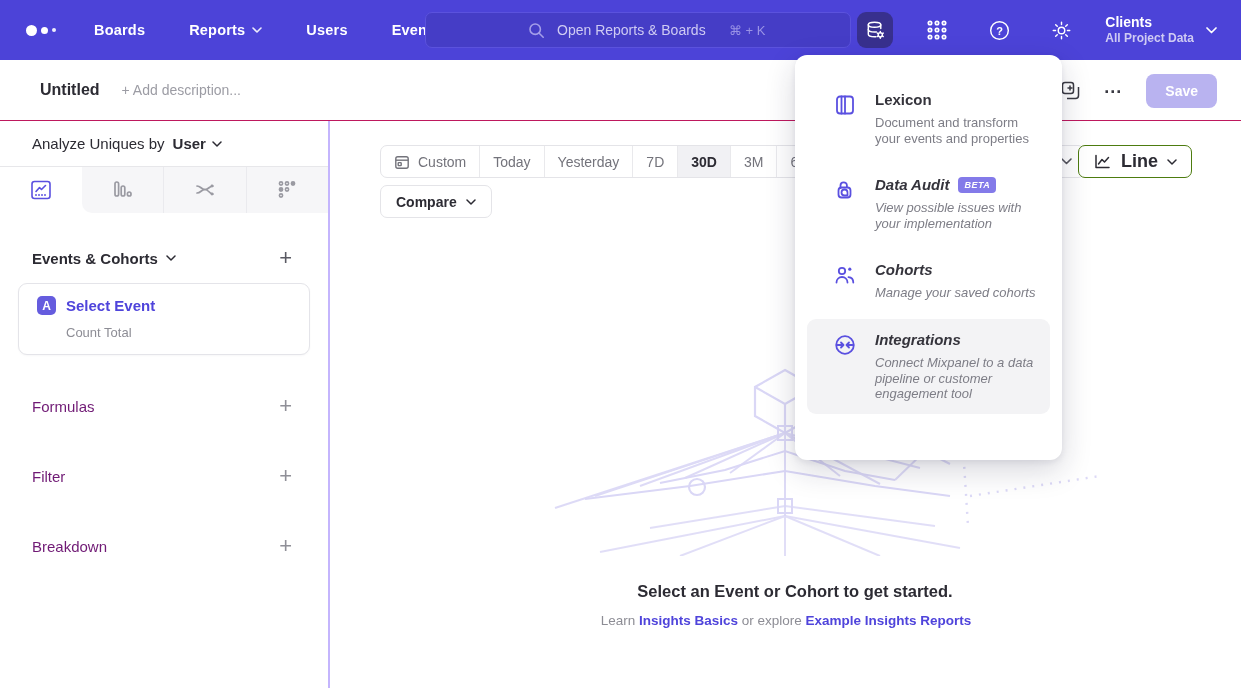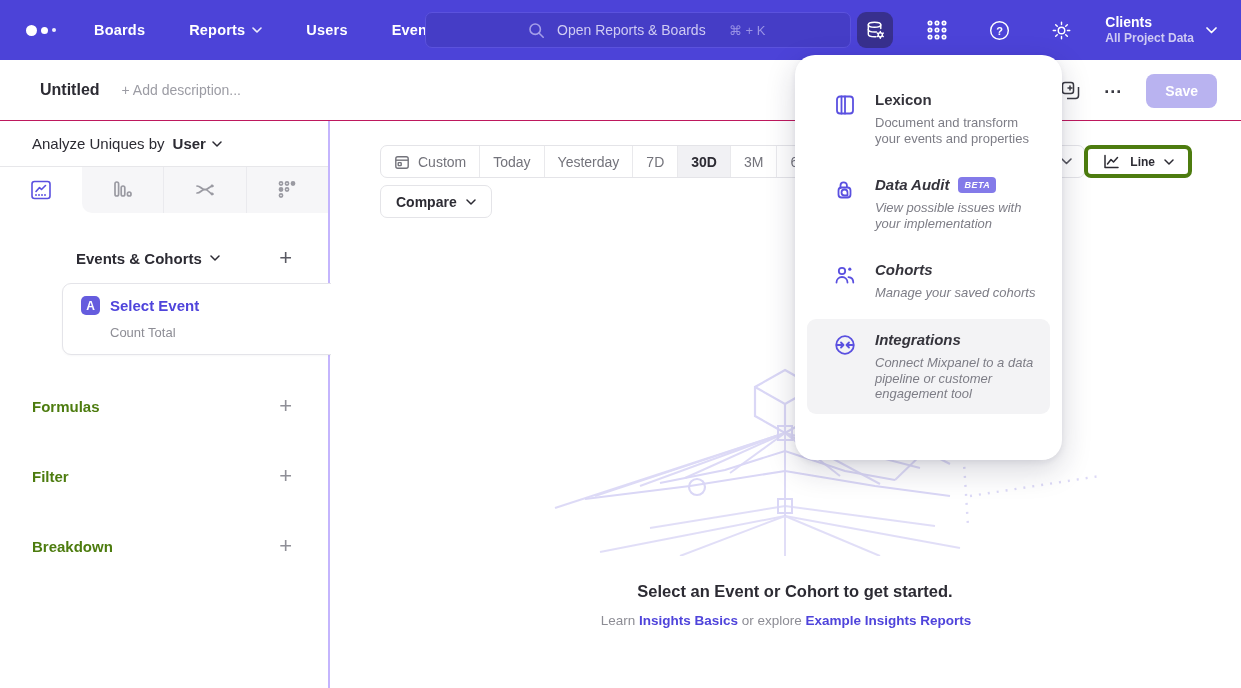--- a/index.html
+++ b/index.html
@@ -45,44 +45,44 @@
   .tabstrip { display:flex; height:46px; }
   .ctab { flex:1; display:flex; align-items:center; justify-content:center; cursor:pointer; background:#f6f6f8; border-left:1px solid #eaeaee; }
   .ctab.first { border-left:none; }
   .ctab.active { background:#fff; border-left:none; }
   .ctab.rnd { border-bottom-left-radius:10px; border-left:none; }
   .side-section { padding:0 36px 0 32px; }
   .sec-head { display:flex; align-items:center; justify-content:space-between; }
   .sec-title { font-size:15px; font-weight:700; color:#2c2b33; display:flex; align-items:center; gap:8px; cursor:pointer; }
   .plus-btn { background:none; border:none; color:#5a5a63; font-size:22px; font-weight:400; cursor:pointer; line-height:1; padding:0; font-family:inherit; }
   .plus-btn.gray { color:#8f8f97; }
-  .events-head { margin-top:34px;margin-left:44px; }
+  .events-head { margin-top:34px; }
   .event-card { position:relative; margin:14px 2px 0 -14px; width:292px; border:1px solid #e4e4e9; border-radius:9px; background:#fff; padding:12px 14px 14px 18px; cursor:pointer; box-shadow:0 1px 2px rgba(40,40,70,.04); }
   .ec-row { display:flex; align-items:center; gap:10px; }
   .ec-badge { width:19px; height:19px; border-radius:5px; background:#655cde; color:#fff; font-size:12px; font-weight:700; display:flex; align-items:center; justify-content:center; }
   .ec-title { color:#4f44db; font-size:15px; font-weight:700; }
   .ec-sub { margin:10px 0 0 29px; color:#8d8d95; font-size:13px; }
   .dim-section { margin-top:48px; }
-  .dim-section .sec-title { color:#4d7c0f; font-weight:700; cursor:default; }
+  .dim-section .sec-title { color:#701a75; font-weight:400; cursor:default; }
 
   
   .main { position:absolute; left:331px; top:121px; right:0; bottom:0; background:#fff; }
   .datebar { position:absolute; left:49px; top:24px; width:705px; height:33px; border:1px solid #e4e4e8; border-radius:7px; display:flex; align-items:stretch; background:#fff; }
   .dseg { display:flex; align-items:center; gap:8px; padding:0 13px; font-size:14px; color:#73737b; border-right:1px solid #e9e9ec; cursor:pointer; white-space:nowrap; }
   .dseg.active { background:#f1f1f4; color:#2c2b33; font-weight:700; }
   .dseg.endchev { margin-left:auto; border-right:none; border-left:1px solid #e9e9ec; padding:0 12px; }
   .compare-btn { position:absolute; left:49px; top:64px; height:33px; border:1px solid #e4e4e8; border-radius:7px; background:#fff; display:flex; align-items:center; gap:9px; padding:0 15px; font-size:14px; font-weight:600; color:#2c2b33; cursor:pointer; font-family:inherit; }
-  .linetype-btn { position:absolute; right:49px; top:24px; height:33px; border:4px solid #4d7c0f; border-radius:7px; background:#fff; display:flex; align-items:center; gap:9px; padding:0 14px; font-size:12px; font-weight:600; color:#2c2b33; cursor:pointer; font-family:inherit; }
+  .linetype-btn { position:absolute; right:49px; top:24px; height:33px; border:1px solid #4d7c0f; border-radius:7px; background:#fff; display:flex; align-items:center; gap:9px; padding:0 14px; font-size:18px; font-weight:600; color:#2c2b33; cursor:pointer; font-family:inherit; }
   .wireframe { position:absolute; left:209px; top:235px; pointer-events:none; }
   .es-title { position:absolute; left:0; right:0; top:461px; text-align:center; font-size:16.5px; font-weight:700; color:#2c2b33;padding-left:18px; }
   .es-sub { position:absolute; left:0; right:0; top:492px; text-align:center; font-size:13.5px; color:#8d8d95; }
   .es-sub a { color:#4f44db; font-weight:700; text-decoration:none; cursor:pointer; }
 
   
-  .menu-panel { position:absolute; left:795px; top:55px; width:267px; height:405px; background:#fff; border-radius:20px; box-shadow:0 10px 30px rgba(30,30,60,.18), 0 2px 6px rgba(30,30,60,.08); z-index:50; padding:24px 12px 12px 12px; }
+  .menu-panel { position:absolute; left:795px; top:55px; width:267px; height:405px; background:#fff; border-radius:12px; box-shadow:0 10px 30px rgba(30,30,60,.18), 0 2px 6px rgba(30,30,60,.08); z-index:50; padding:24px 12px 12px 12px; }
   .menu-item { display:flex; gap:18px; padding:12px 10px 12px 26px; border-radius:9px; cursor:pointer; }
   .menu-item + .menu-item { margin-top:6px;font-style:italic; }
   .menu-item.hl { background:#f3f3f5; }
   .mi-icon { flex:0 0 24px; padding-top:2px; }
   .mi-title { font-size:15px; font-weight:700; color:#35343c; display:flex; align-items:center; gap:9px; }
   .mi-beta { background:#837ae9; color:#fff; font-size:9px; font-weight:700; letter-spacing:.5px; border-radius:4px; padding:3px 6px; }
   .mi-desc { margin-top:7px; font-size:13px; line-height:1.2; color:#7d7d86; max-width:186px; }
   .mi-gap { margin-top:14px; }
 </style>
 </head>

